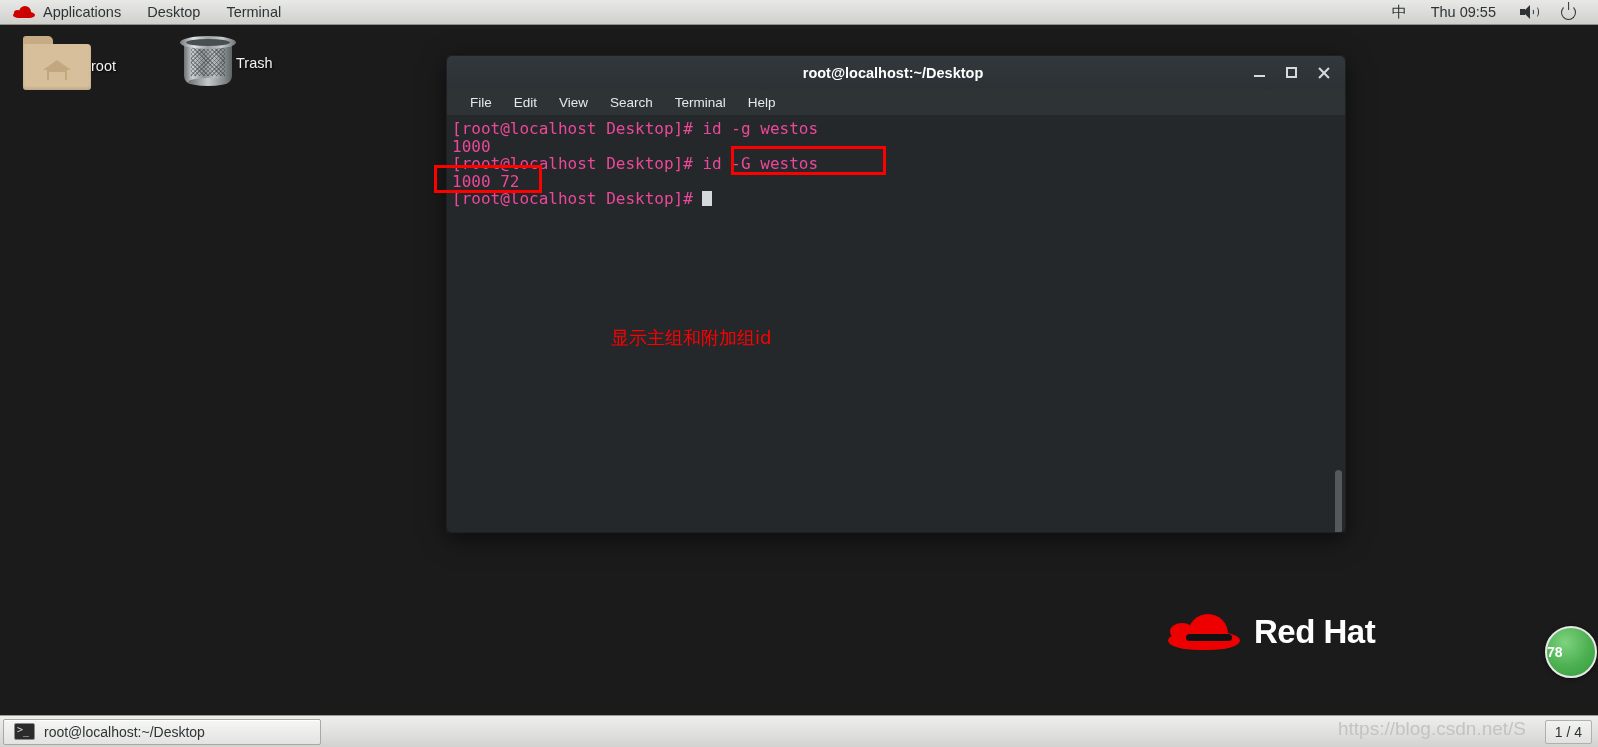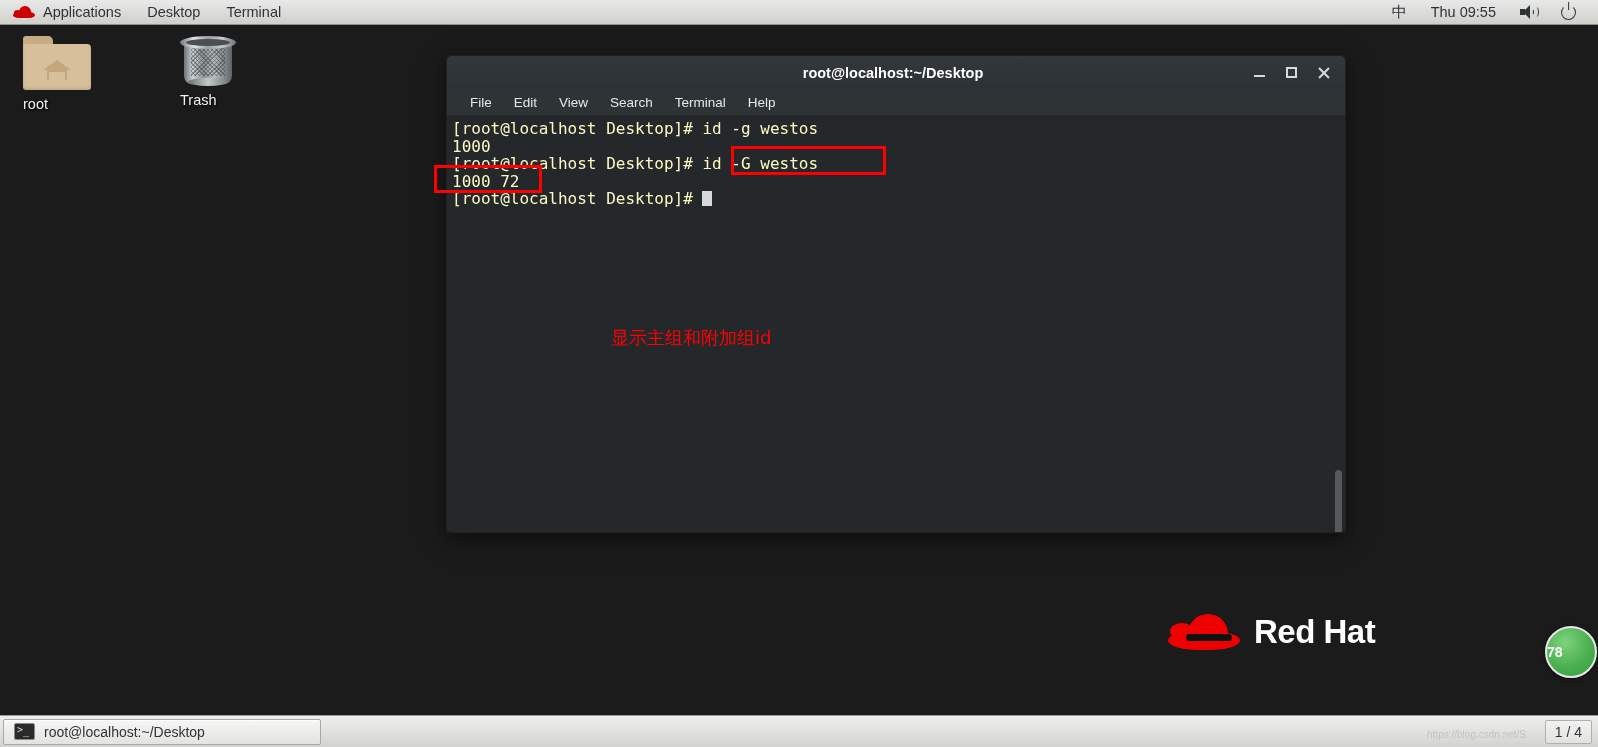--- a/index.html
+++ b/index.html
@@ -66,21 +66,21 @@
   }
   .pwr::after {
     content:""; position:absolute; left:50%; top:-4px;
     transform:translateX(-50%);
     width:1.8px; height:8px; background:#2e3436;
   }
 
   
   .desk-icon {
     position:absolute; width:110px;
-    display:flex; flex-direction:column; align-items:flex-start;
+    display:flex; flex-direction:row; align-items:center;
     cursor:default;
   }
   .desk-icon .lbl {
     margin-top:6px; font-size:14.5px; color:#f2f2f2;
     text-shadow:1px 1px 2px #000;
   }
   #icon-root { left:23px; top:36px; }
   #icon-trash { left:180px; top:34px; }
 
   .folder { position:relative; width:68px; height:54px; }
@@ -178,21 +178,21 @@
     height:418px;
     background:#24282b;
     border:1px solid #1d2124; border-top:none;
     border-radius:0 0 6px 6px;
     overflow:hidden;
   }
   #term-text {
     position:absolute; left:5px; top:5px;
     font-family:"DejaVu Sans Mono", monospace;
     font-size:16px; line-height:17.5px;
-    color:#fef9c3; white-space:pre;
+    color:#ec4899; white-space:pre;
   }
   .cursor-blk {
     display:inline-block; width:10px; height:15px;
     background:#d6d9db; vertical-align:-2px;
   }
   #term-scrollbar {
     position:absolute; right:0; top:0; width:14px; height:100%;
     background:#24282b; cursor:pointer;
   }
   #term-thumb {
@@ -275,21 +275,21 @@
     content:">"; position:absolute; left:2px; top:0px;
     color:#dcdcdc; font-family:"DejaVu Sans Mono", monospace; font-size:10px;
   }
   .term-ico::after {
     content:"_"; position:absolute; left:8px; top:1px;
     color:#dcdcdc; font-family:"DejaVu Sans Mono", monospace; font-size:10px;
   }
   #bp-spacer { flex:1 1 auto; }
   #watermark {
     position:absolute; right:72px; bottom:7px;
-    font-size:10px; color:#c3c3c0; white-space:nowrap;
+    font-size:19px; color:#c3c3c0; white-space:nowrap;
     pointer-events:none;
     padding-left:40px;
   }
   #workspace-switch {
     margin-right:6px; height:24px; padding:0 9px;
     background:linear-gradient(to bottom,#f2f2f0,#e2e2e0);
     border:1px solid #b0b0ad; border-radius:2px;
     display:flex; align-items:center;
     font-size:14px; color:#2e3436; cursor:pointer;
   }

